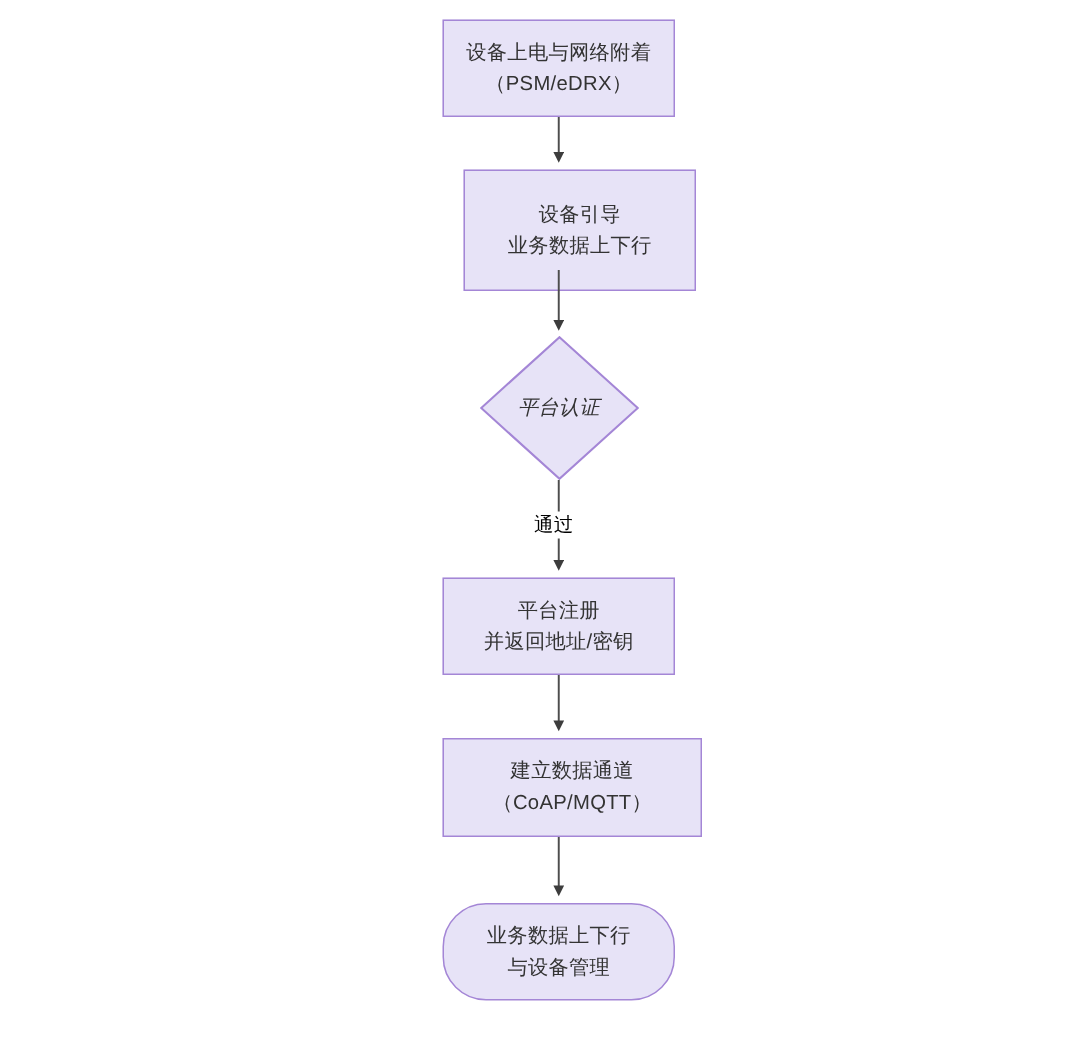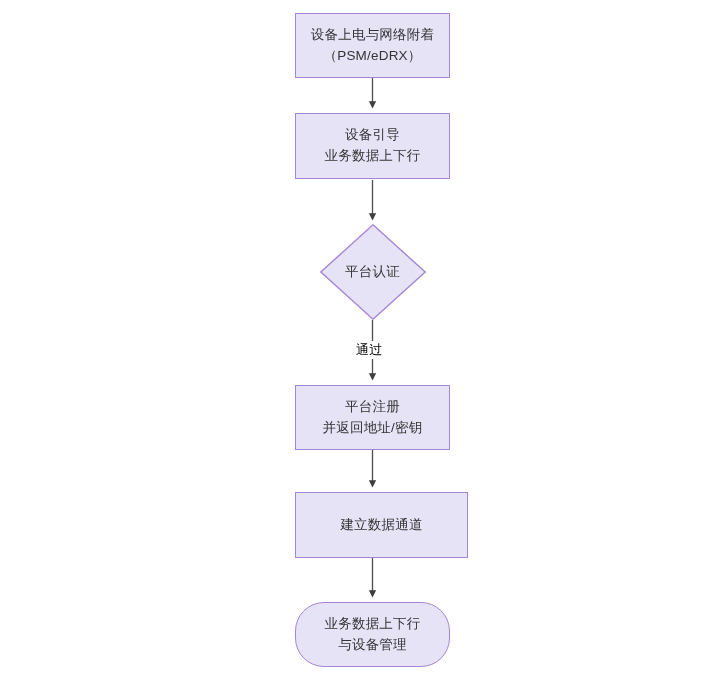--- a/index.html
+++ b/index.html
@@ -59,20 +59,21 @@
   }
   .decision .decision-label {
     position: relative;
     z-index: 2;
     color: #333333;
     font-size: 13.5px;
     line-height: 1.5;
     text-align: left;
     white-space: nowrap;
     letter-spacing: 0.2px;
+    font-style: italic;
   }
   .edge-label {
     position: absolute;
     z-index: 3;
     background: #ffffff;
     color: #000000;
     font-size: 13px;
     line-height: 1.2;
     padding: 1px 3px;
     white-space: nowrap;
@@ -104,41 +105,42 @@
     <line x1="372.5" y1="320" x2="372.5" y2="378.5" stroke="#4d4d4d" stroke-width="1.3" marker-end="url(#arrowhead)"></line>
     <line x1="372.5" y1="450" x2="372.5" y2="485.5" stroke="#4d4d4d" stroke-width="1.3" marker-end="url(#arrowhead)"></line>
     <line x1="372.5" y1="558" x2="372.5" y2="595.5" stroke="#4d4d4d" stroke-width="1.3" marker-end="url(#arrowhead)"></line>
   </svg>
 
   <div class="node" style="left:295px; top:13px; width:155px; height:65px;">
     <span class="line">设备上电与网络附着</span>
     <span class="line">（PSM/eDRX）</span>
   </div>
 
-  <div class="node" style="left:295px; top:113px; width:155px; height:66px;">
+  <div class="node" style="left:309px; top:113px; width:155px; height:81px;">
     <span class="line">设备引导</span>
     <span class="line">业务数据上下行</span>
   </div>
 
   <div class="decision" style="left:319.5px; top:224px;">
     <svg class="diamond-shape" viewBox="0 0 106 96" preserveAspectRatio="none" xmlns="http://www.w3.org/2000/svg">
       <polygon points="53,0.8 105.2,48 53,95.2 0.8,48" fill="#e7e3f7" stroke="#a486d6" stroke-width="1.4"></polygon>
     </svg>
     <span class="decision-label">平台认证</span>
   </div>
 
   <div class="edge-label" style="left:353px; top:341px;">通过</div>
 
   <div class="node" style="left:295px; top:385px; width:155px; height:65px;">
     <span class="line">平台注册</span>
     <span class="line">并返回地址/密钥</span>
   </div>
 
   <div class="node" style="left:295px; top:492px; width:173px; height:66px;">
     <span class="line">建立数据通道</span>
+    <span class="line">（CoAP/MQTT）</span>
   </div>
 
   <div class="node" style="left:295px; top:602px; width:155px; height:65px;border-radius:29px;">
     <span class="line">业务数据上下行</span>
     <span class="line">与设备管理</span>
   </div>
 
 </div>
 
 </body></html>

